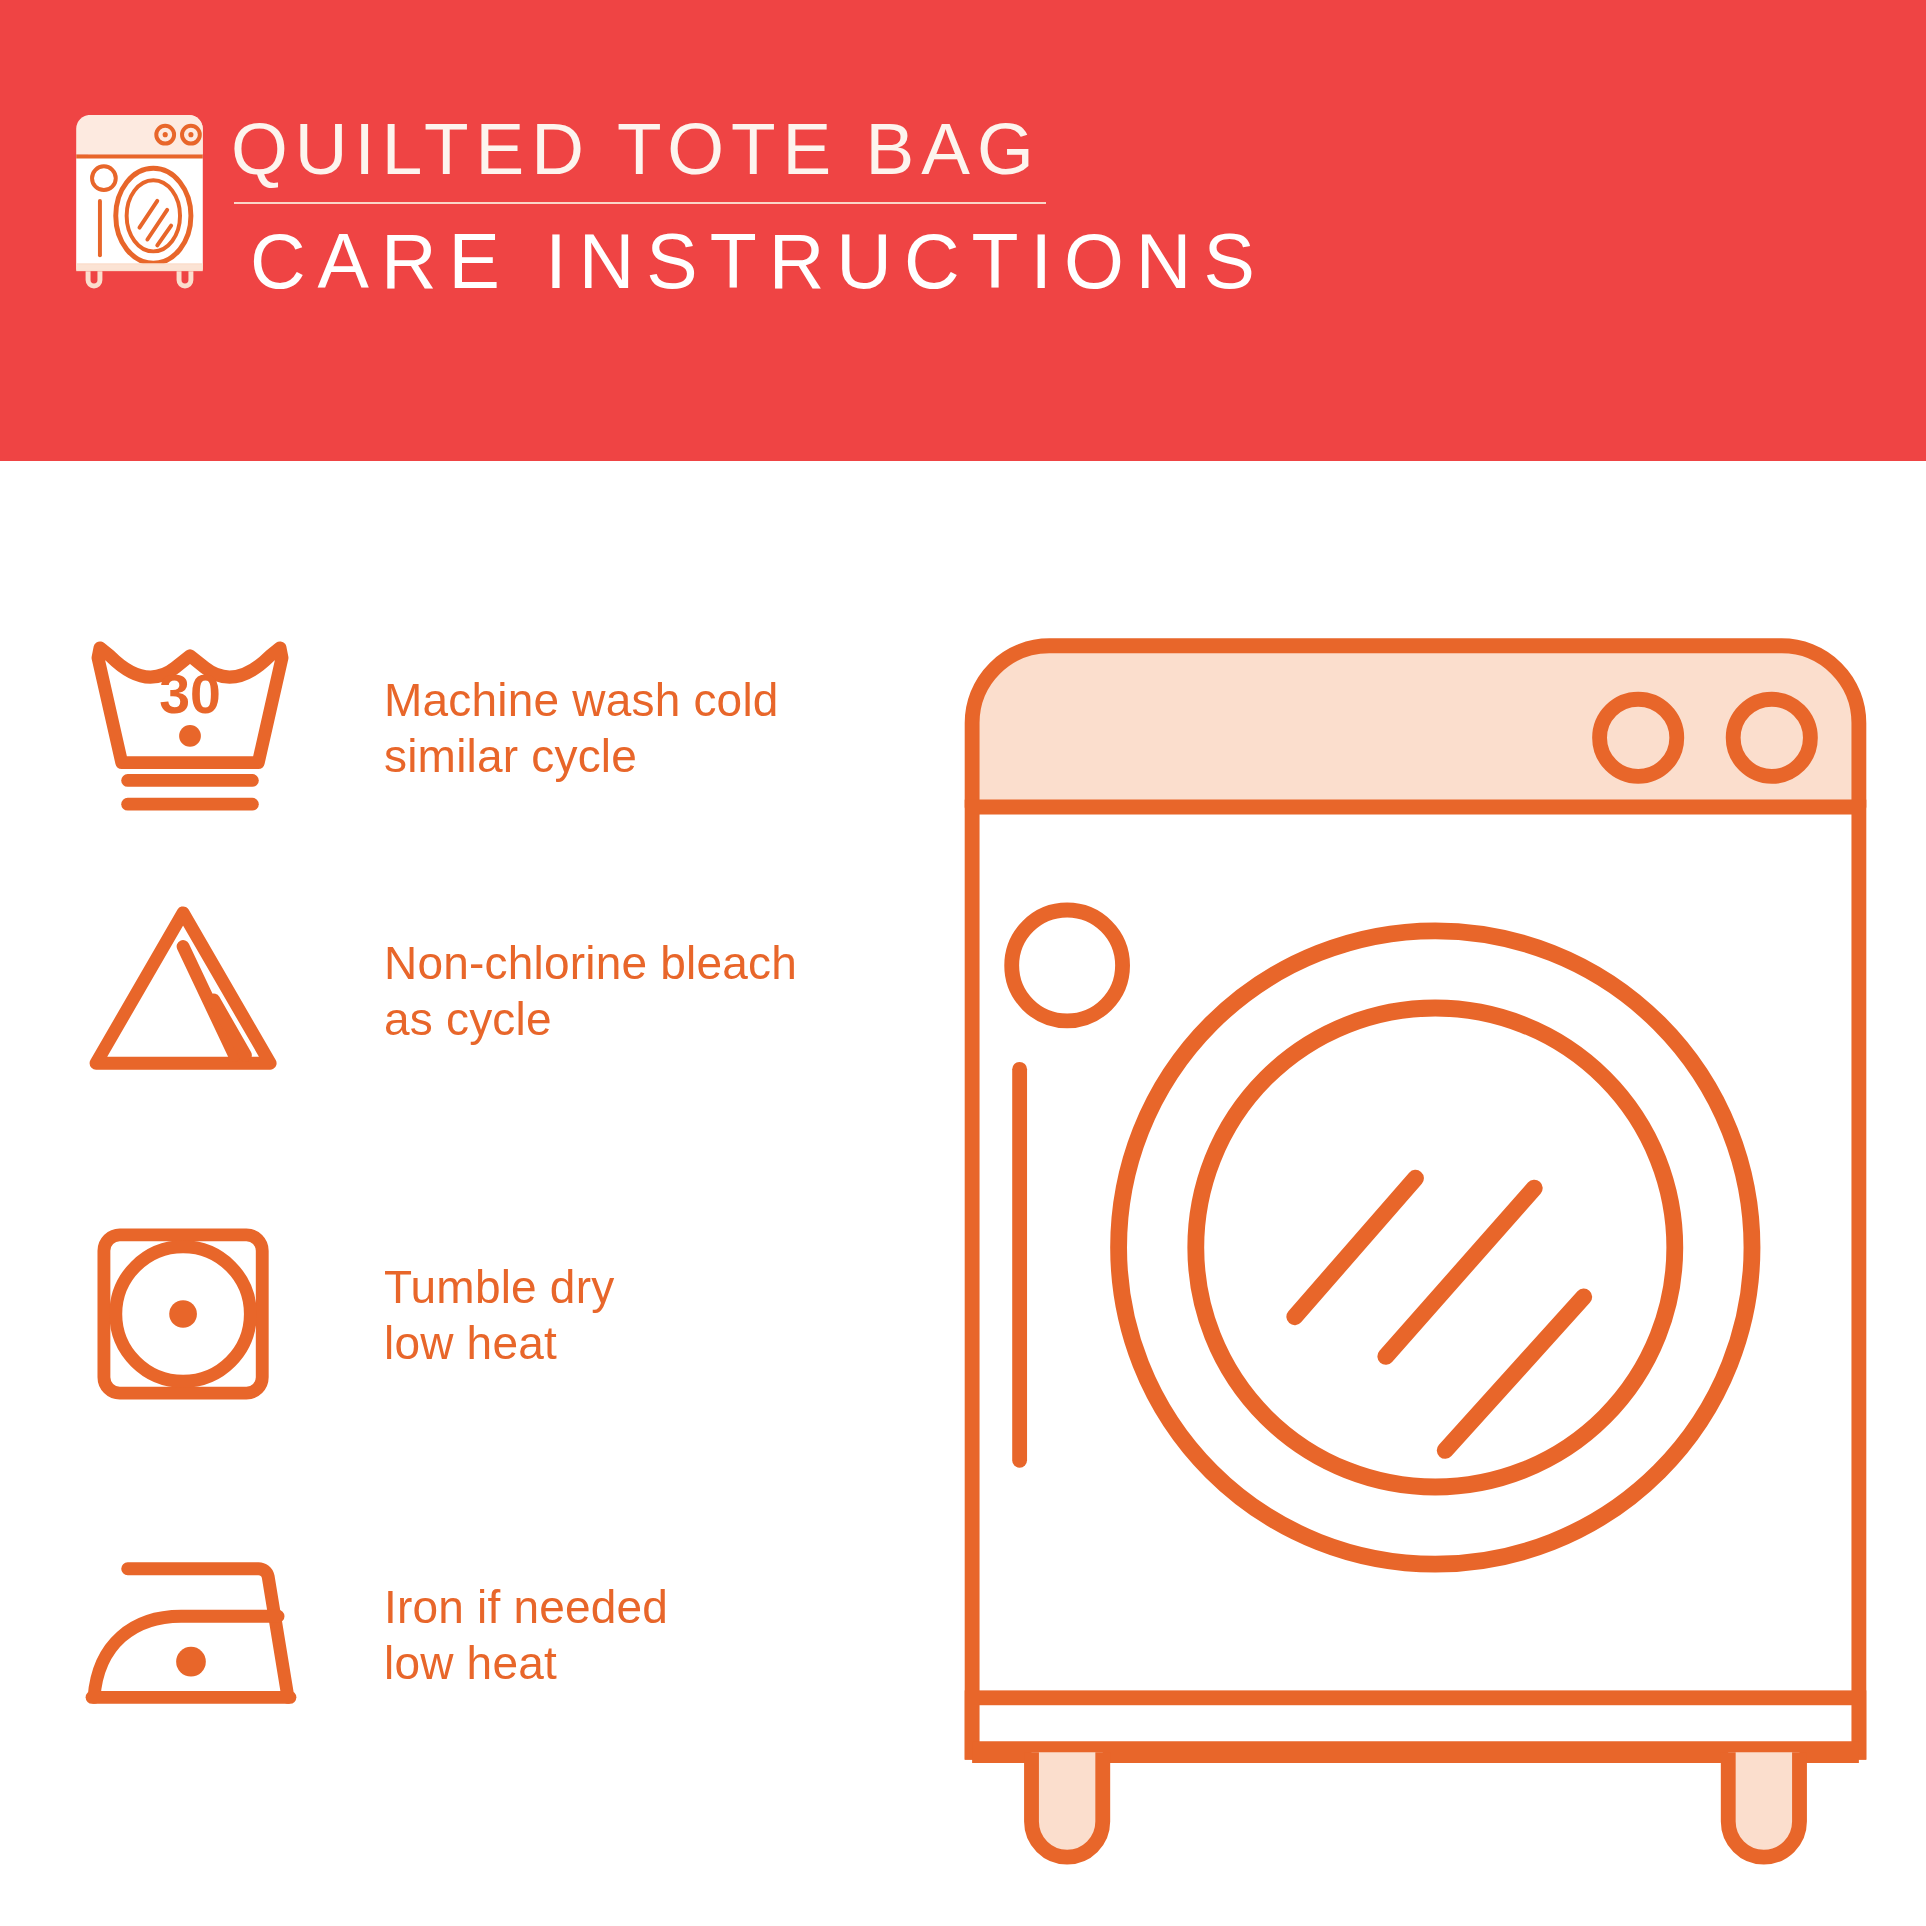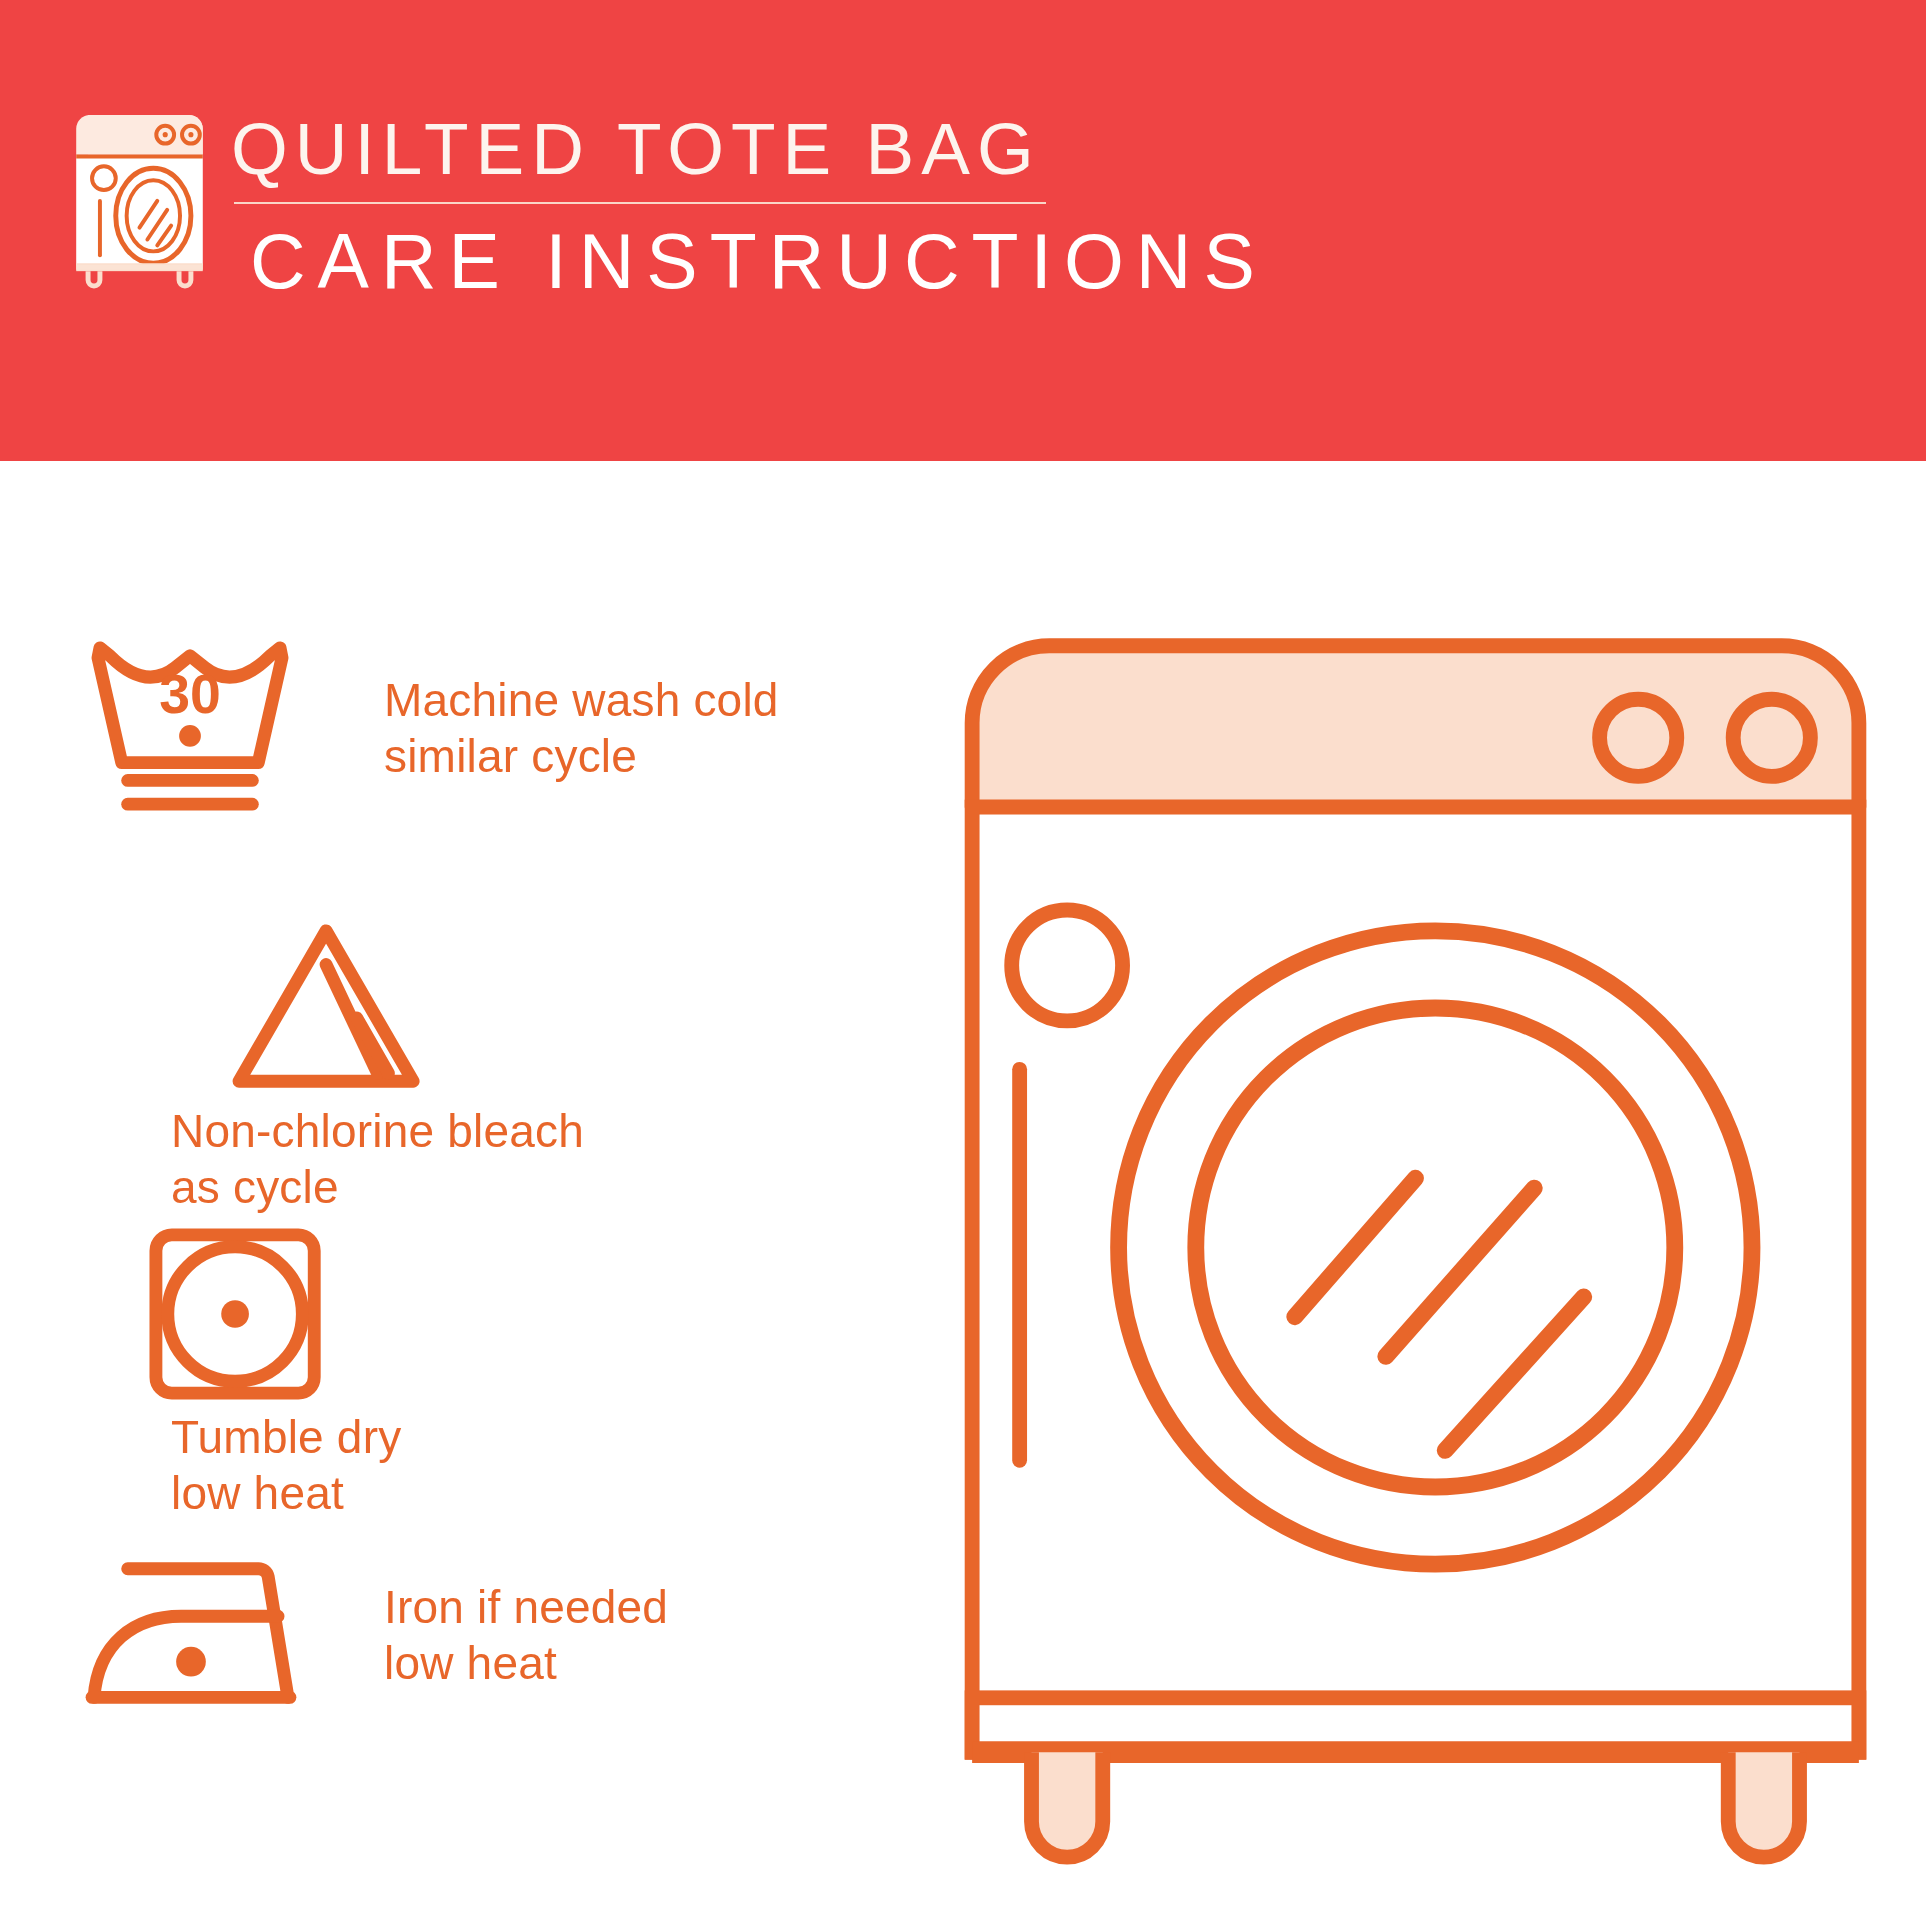--- a/index.html
+++ b/index.html
@@ -60,22 +60,22 @@
     margin-left:87px;
     color:#E8662A;
     font-size:46px;
     line-height:56px;
     font-weight:400;
     letter-spacing:0.2px;
   }
   .care-row .txt span{display:block;white-space:nowrap;}
 
   #row-0{top:173px;}
-  #row-1{top:454px;flex-direction:column;}
-  #row-2{top:760px;flex-direction:column;}
+  #row-1{top:436px;}
+  #row-2{top:760px;}
   #row-3{top:1080px;}
 
   
   .machine{position:absolute;left:950px;top:624px;width:931px;height:1247px;}
 
   svg{display:block;overflow:visible;}
 </style>
 </head>
 <body>
 

